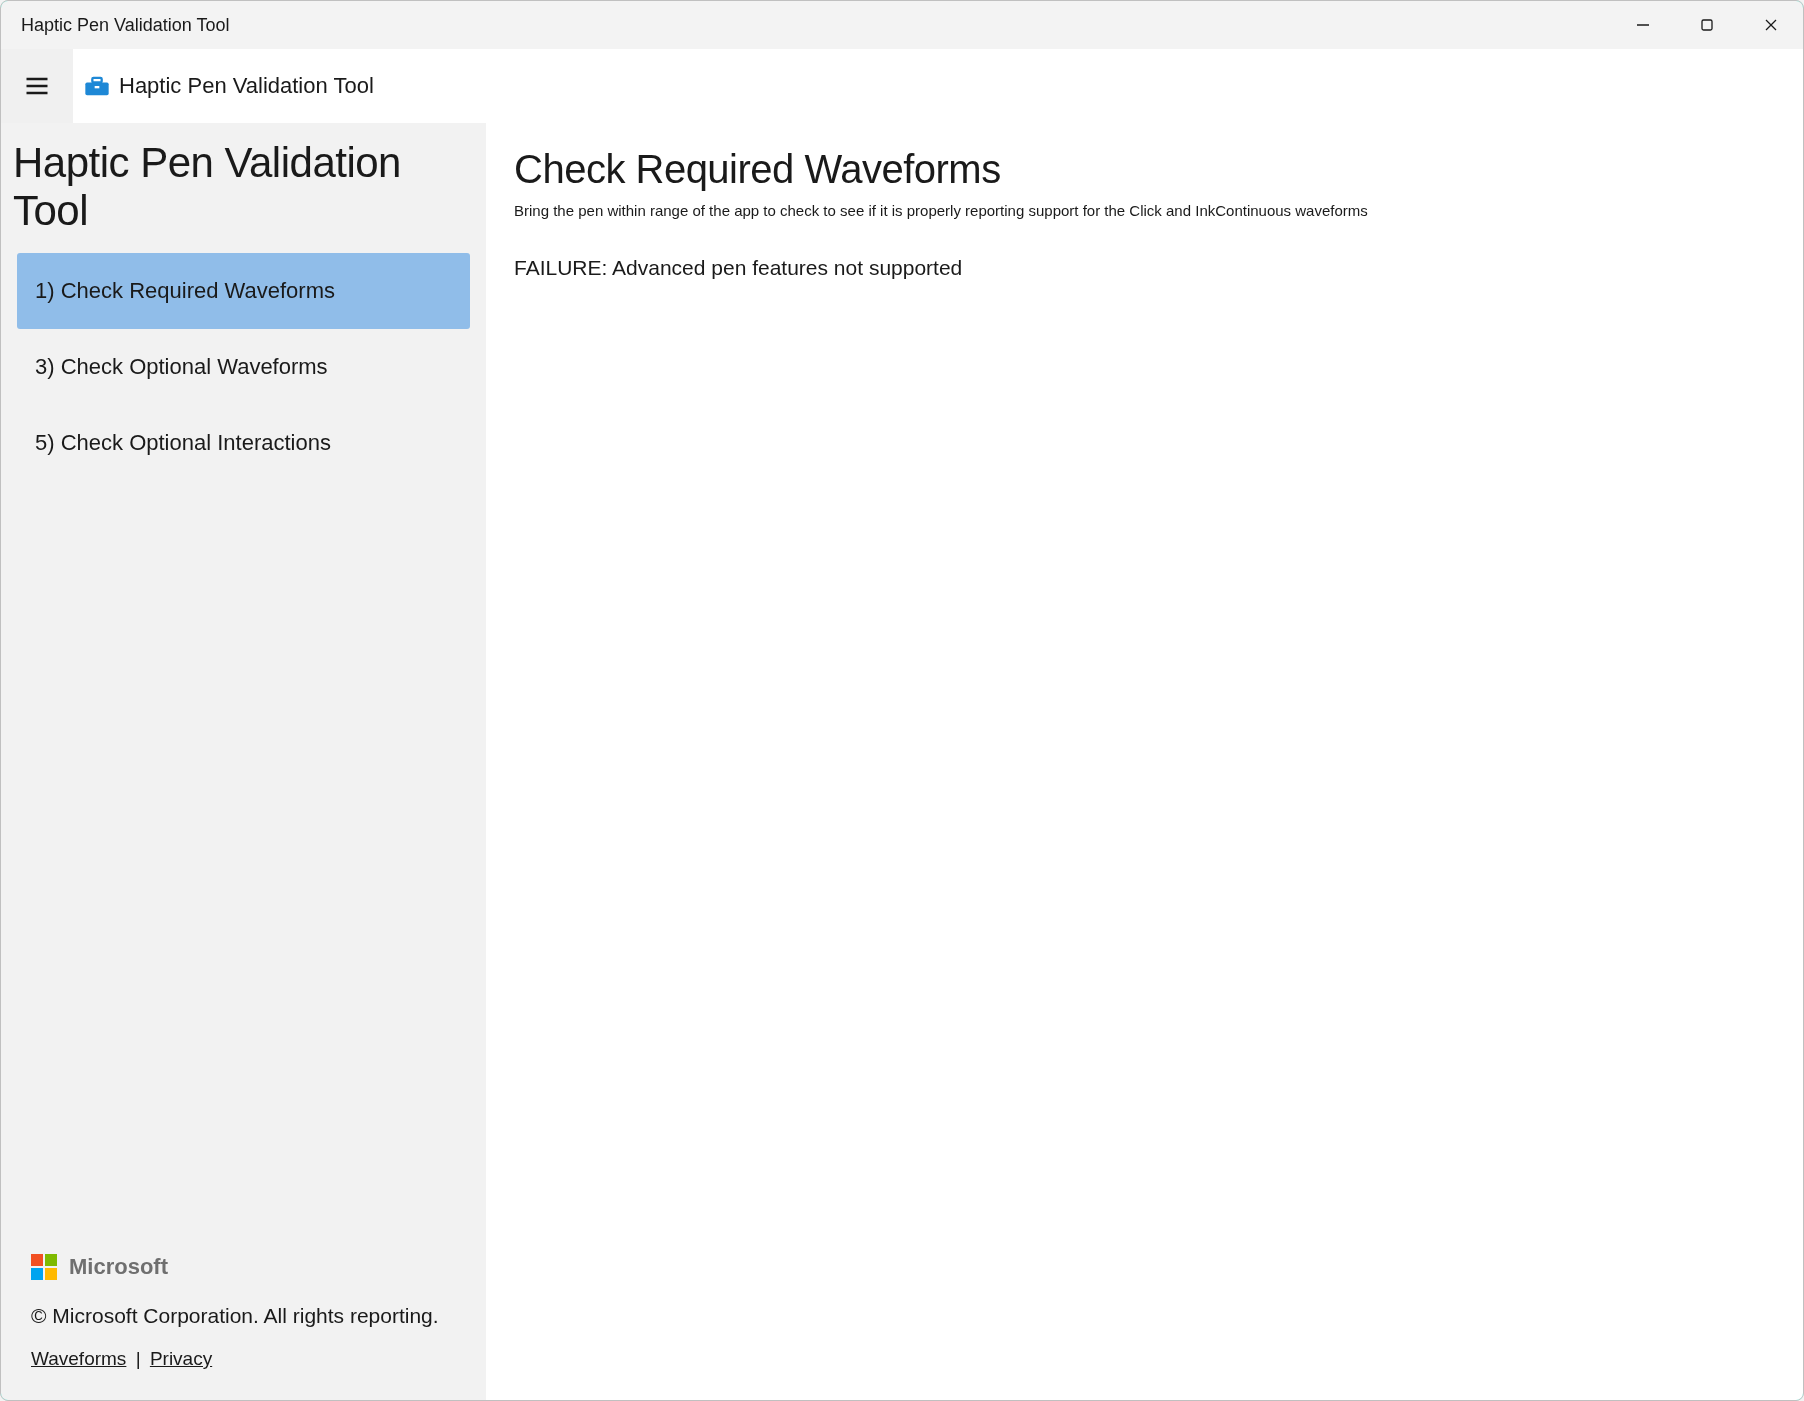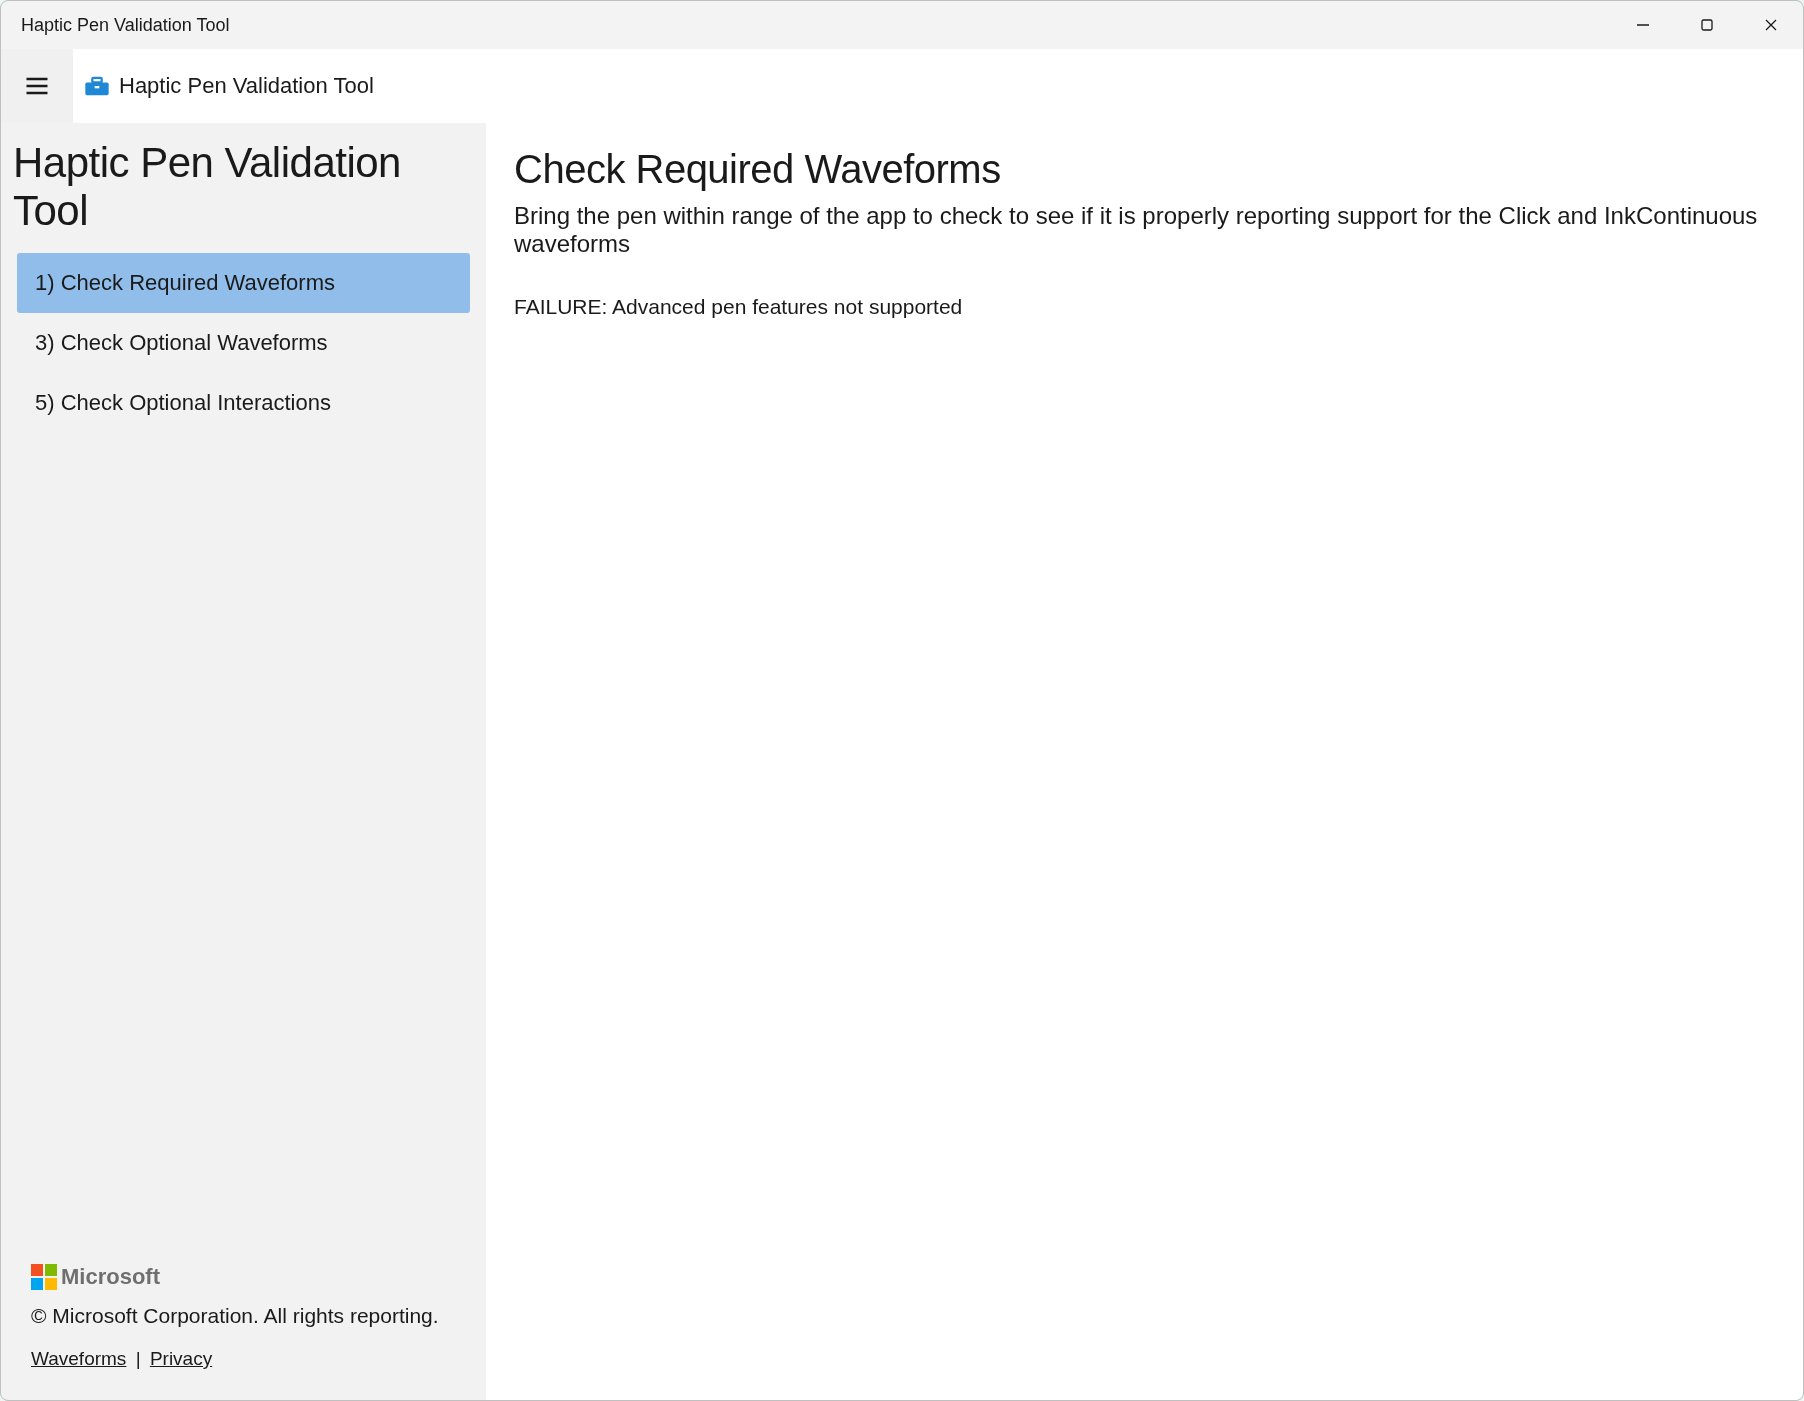--- a/index.html
+++ b/index.html
@@ -112,42 +112,42 @@
       padding: 8px 12px 18px 12px;
       letter-spacing: -0.5px;
     }
     .sidebar-items {
       padding: 0 16px;
       display: flex;
       flex-direction: column;
       gap: 0px;
     }
     .sidebar-item {
-      height: 60px;
+      height: 76px;
       display: flex;
       align-items: center;
       padding: 2px 18px;
       font-size: 22px;
       font-weight: 400;
       color: #1a1a1a;
       border-radius: 3px;
       cursor: pointer;
     }
     .sidebar-item.selected {
       background: #90bde9;
     }
     .sidebar-footer {
       margin-top: auto;
       padding: 0 30px 30px 30px;
     }
     .ms-logo-row {
       display: flex;
       align-items: center;
-      gap: 4px;
-      margin-bottom: 14px;
+      gap: 12px;
+      margin-bottom: 24px;
     }
     .ms-logo {
       width: 26px;
       height: 26px;
       display: grid;
       grid-template-columns: 1fr 1fr;
       grid-template-rows: 1fr 1fr;
       gap: 2px;
     }
     .ms-logo > div:nth-child(1){ background:#f25022; }
@@ -182,21 +182,21 @@
       padding: 24px 28px;
     }
     .content-title {
       font-size: 40px;
       font-weight: 300;
       color: #1a1a1a;
       margin-bottom: 10px;
       letter-spacing: -0.5px;
     }
     .content-desc {
-      font-size: 24px;
+      font-size: 15px;
       color: #1a1a1a;
       margin-bottom: 22px;
     }
     .content-status {
       font-size: 21px;
       color: #1a1a1a;
       margin-top: 37px;
     }
   </style>
 </head>

